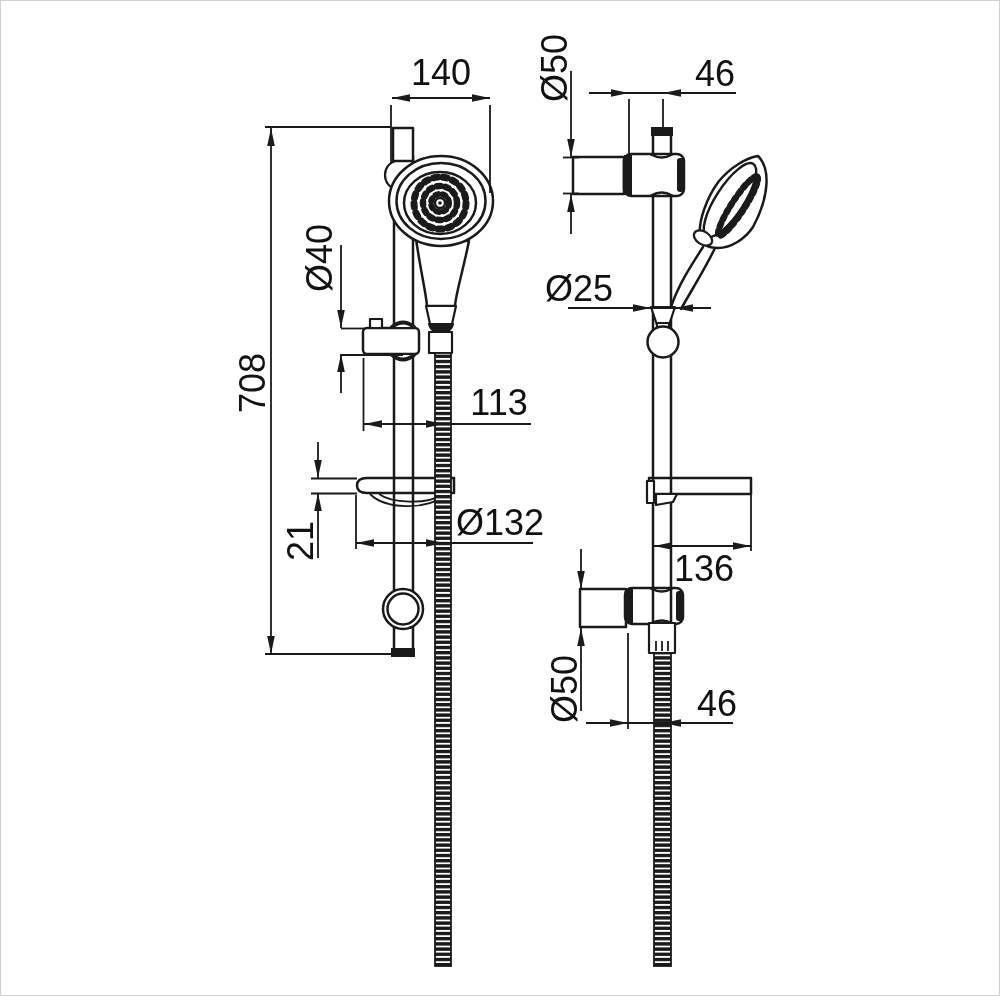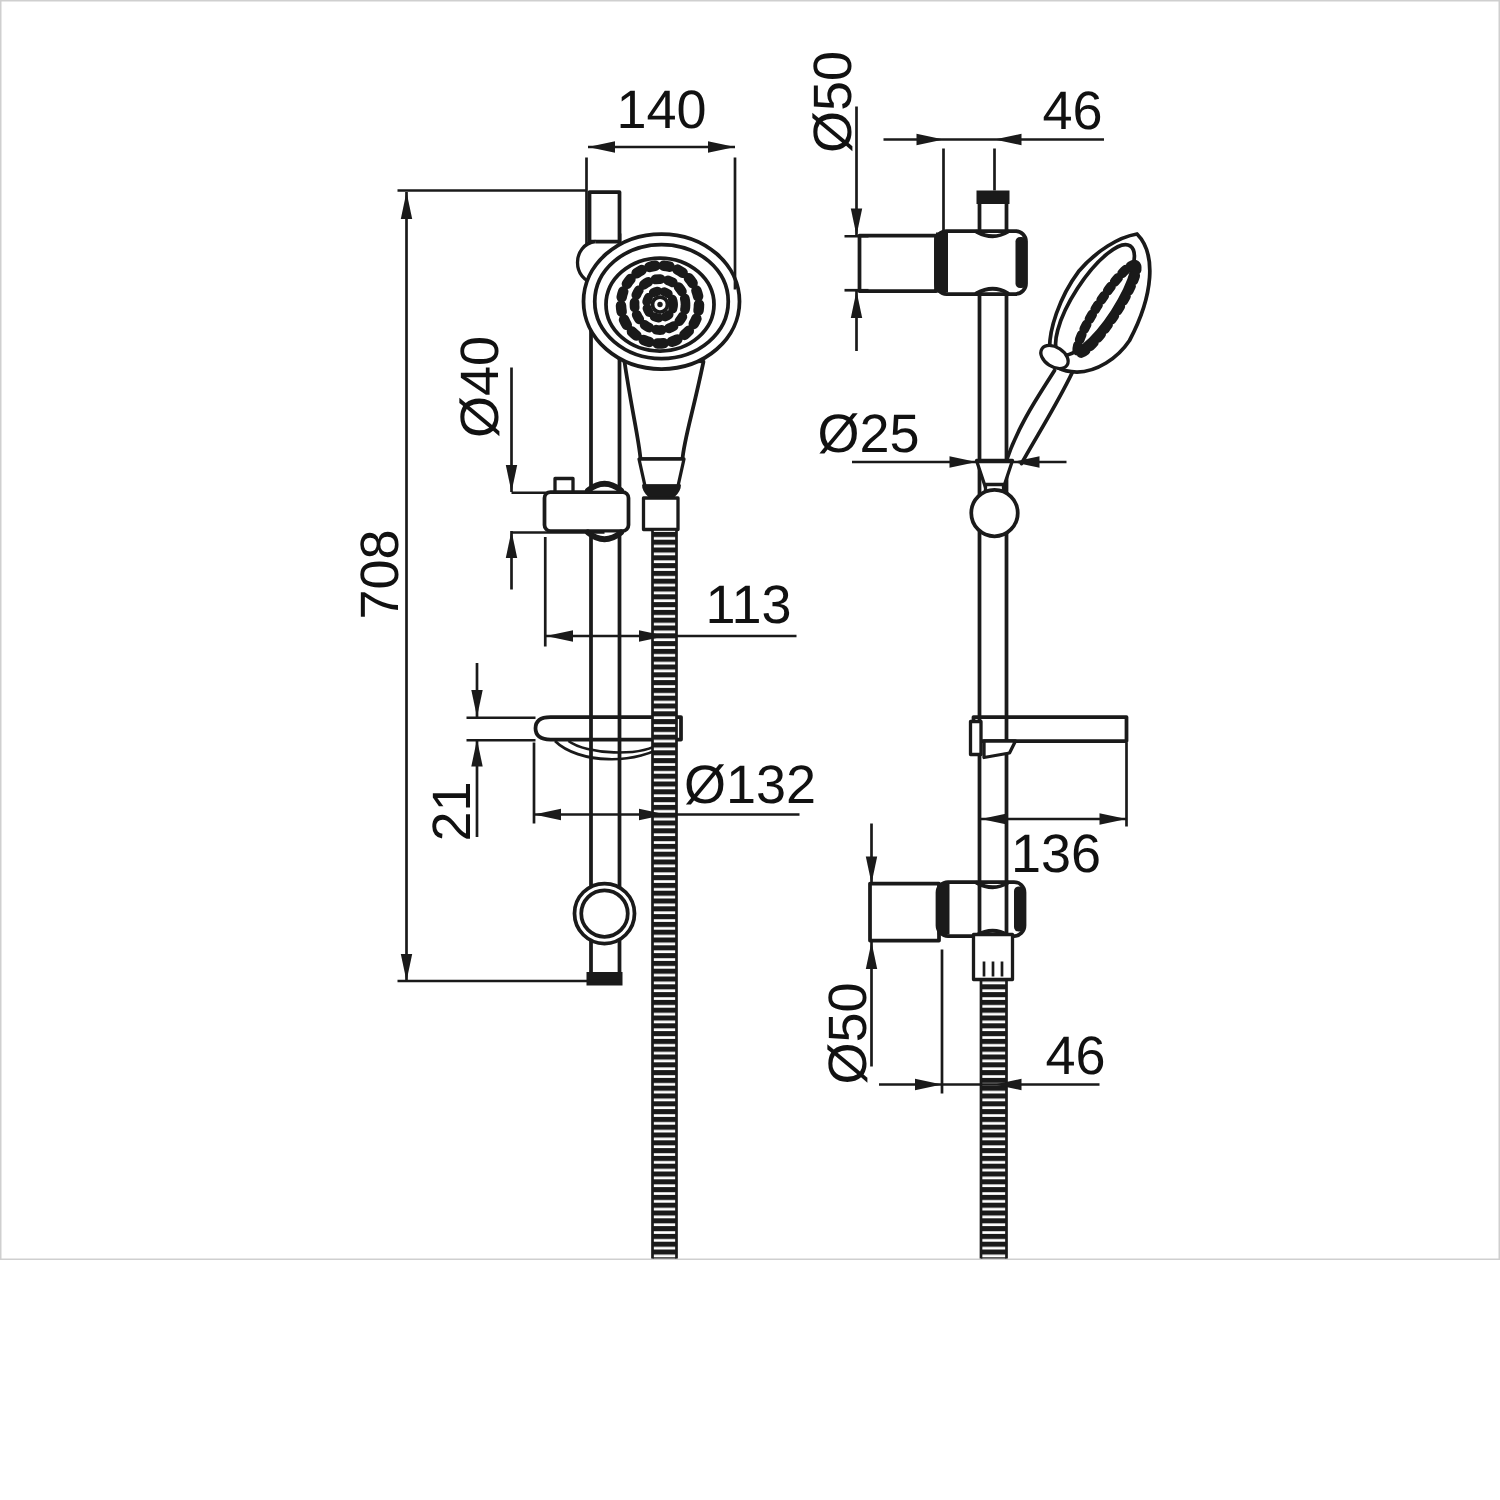--- a/index.html
+++ b/index.html
@@ -1,16 +1,16 @@
 <!DOCTYPE html>
 <html><head>
 <meta charset="utf-8">
 <style>
   html,body{margin:0;padding:0;background:#fff;}
-  .stage{position:relative;width:1000px;height:840px;background:#fff;box-sizing:border-box;border:1px solid #cfcfcf;overflow:hidden;}
+  .stage{position:relative;width:1000px;height:996px;background:#fff;box-sizing:border-box;border:1px solid #cfcfcf;overflow:hidden;}
   svg{display:block;}
   
   .ol   {fill:none;stroke:#1a1a1a;stroke-width:2.5;stroke-linecap:round;stroke-linejoin:round;}
   .olw  {fill:#ffffff;stroke:#1a1a1a;stroke-width:2.5;stroke-linejoin:round;}
   .olw2 {fill:#ffffff;stroke:#1a1a1a;stroke-width:2.2;stroke-linejoin:round;}
   .thin {fill:none;stroke:#1a1a1a;stroke-width:1.8;}
   .dark {fill:#1a1a1a;stroke:none;}
   
   .dim  {fill:none;stroke:#1a1a1a;stroke-width:1.8;stroke-linecap:butt;}
   .arr  {fill:#1a1a1a;stroke:none;}

